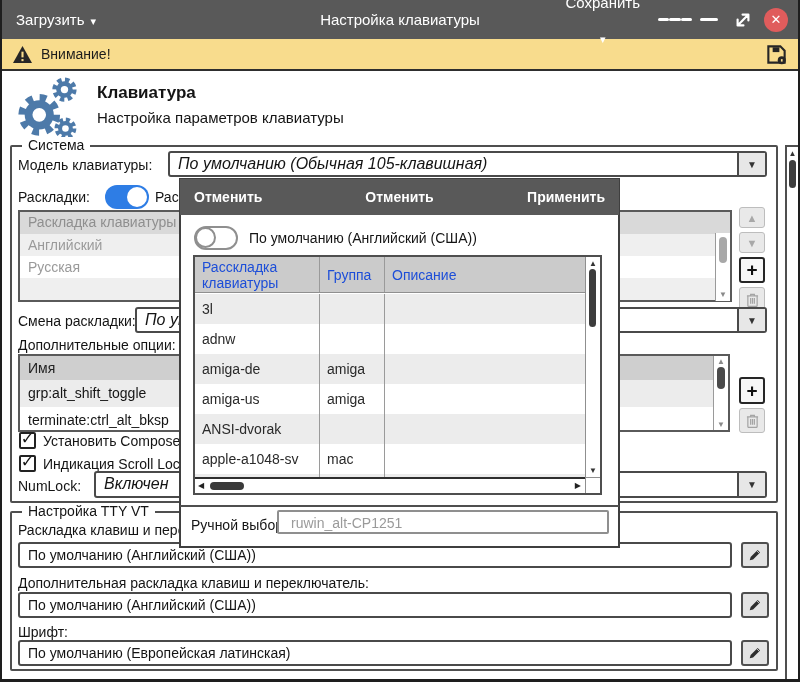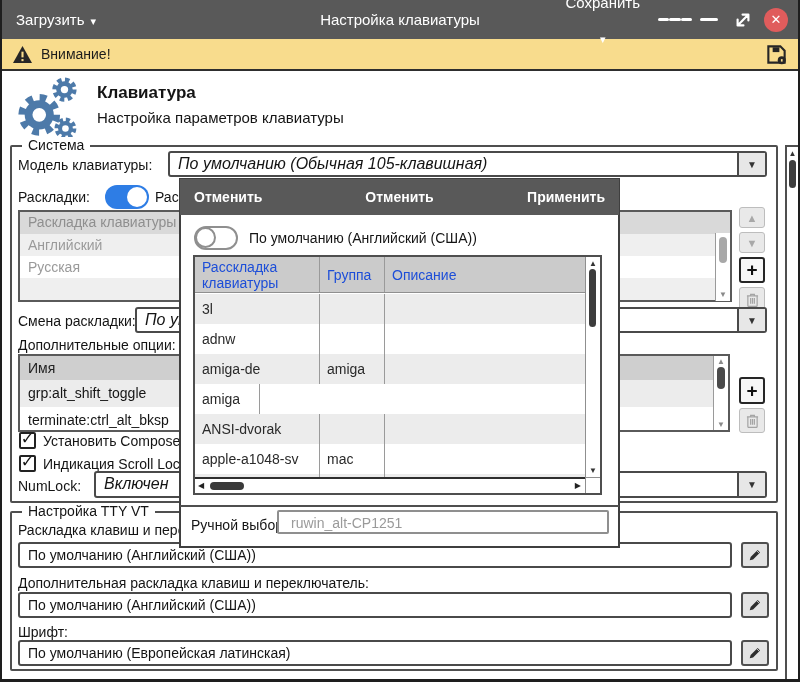--- a/index.html
+++ b/index.html
@@ -333,20 +333,21 @@
             <div class="rc c1">adnw</div>
               <div class="rc c2"></div>
               <div class="rc c3"></div>
           </div>
           <div class="mrow">
             <div class="rc c1">amiga-de</div>
               <div class="rc c2">amiga</div>
               <div class="rc c3"></div>
           </div>
           <div class="mrow">
+            <div class="rc c1">amiga-us</div>
               <div class="rc c2">amiga</div>
               <div class="rc c3"></div>
           </div>
           <div class="mrow">
             <div class="rc c1">ANSI-dvorak</div>
               <div class="rc c2"></div>
               <div class="rc c3"></div>
           </div>
           <div class="mrow">
             <div class="rc c1">apple-a1048-sv</div>

